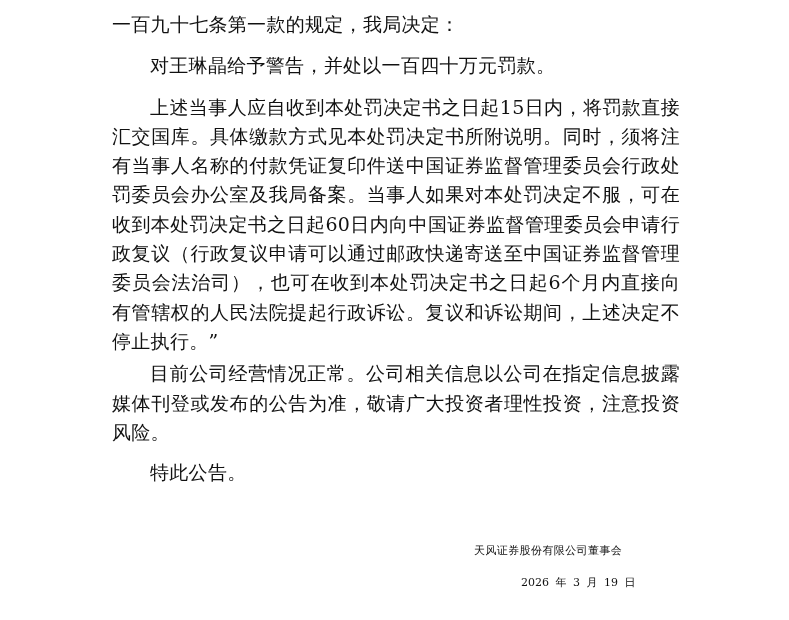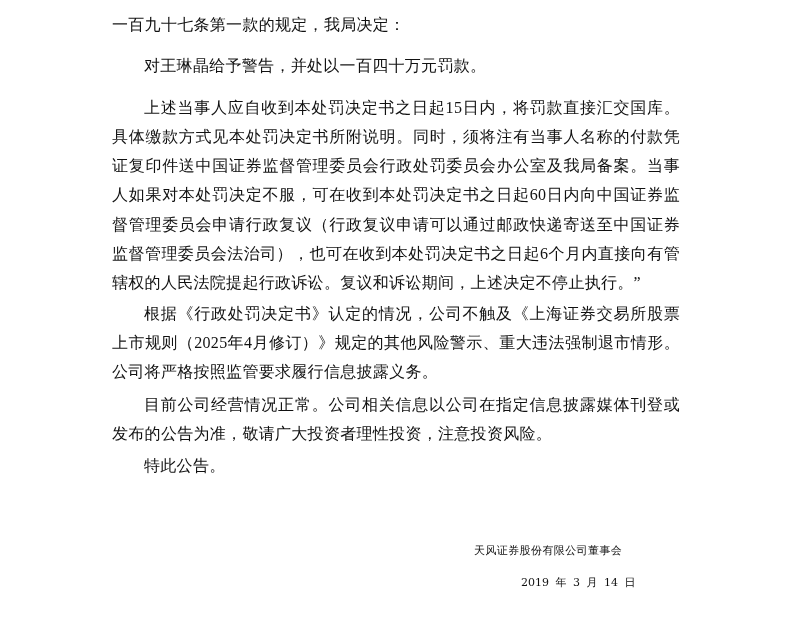--- a/index.html
+++ b/index.html
@@ -1,30 +1,29 @@
 <!DOCTYPE html>
 <html><head>
 <meta charset="utf-8">
 <style>
   html, body { margin: 0; padding: 0; background: #ffffff; }
   body { width: 789px; height: 620px; overflow: hidden; position: relative;
     font-family: "DejaVu Serif", "Liberation Serif", serif; color: #111; }
   .page { position: absolute; left: 112px; top: 10px; width: 568px; }
-  .para { margin: 0; font-size: 16px; line-height: 29.3px; text-align: justify; text-align-last: left; letter-spacing: 0.3px; font-family: Liberation Serif, serif; }
+  .para { margin: 0; font-size: 19px; line-height: 29.3px; text-align: justify; text-align-last: left; letter-spacing: 0.3px; }
   .indent { text-indent: 2em; margin-top: 12px; }
   .sign { position: absolute; font-size: 11px; line-height: 20px; }
   .sign-org { left: 474px; top: 541px; letter-spacing: 0.4px; }
   .sign-date { left: 521px; top: 573px; word-spacing: 3px; }
 </style>
 </head>
 <body>
 
 <div class="page">
   <p class="para">一百九十七条第一款的规定，我局决定：</p>
   <p class="para indent">对王琳晶给予警告，并处以一百四十万元罚款。</p>
   <p class="para indent">上述当事人应自收到本处罚决定书之日起15日内，将罚款直接汇交国库。具体缴款方式见本处罚决定书所附说明。同时，须将注有当事人名称的付款凭证复印件送中国证券监督管理委员会行政处罚委员会办公室及我局备案。当事人如果对本处罚决定不服，可在收到本处罚决定书之日起60日内向中国证券监督管理委员会申请行政复议（行政复议申请可以通过邮政快递寄送至中国证券监督管理委员会法治司），也可在收到本处罚决定书之日起6个月内直接向有管辖权的人民法院提起行政诉讼。复议和诉讼期间，上述决定不停止执行。”</p>
-  <p class="para indent" style="margin-top:1px">根据《行政处罚决定书》认定的情况，公司不触及《上海证券交易所股票上市规则（2025年4月修订）》规定的其他风险警示、重大违法强制退市情形。公司将严格按照监管要求履行信息披露义务。</p>
   <p class="para indent" style="margin-top:3px">目前公司经营情况正常。公司相关信息以公司在指定信息披露媒体刊登或发布的公告为准，敬请广大投资者理性投资，注意投资风险。</p>
-  <p class="para indent" style="margin-top:3px">特此公告。</p>
+  <p class="para indent" style="margin-top:11px">特此公告。</p>
 </div>
 
 <div class="sign sign-org">天风证券股份有限公司董事会</div>
-<div class="sign sign-date">2019 年 3 月 14 日</div>
+<div class="sign sign-date">2026 年 3 月 19 日</div>
 
 </body></html>

